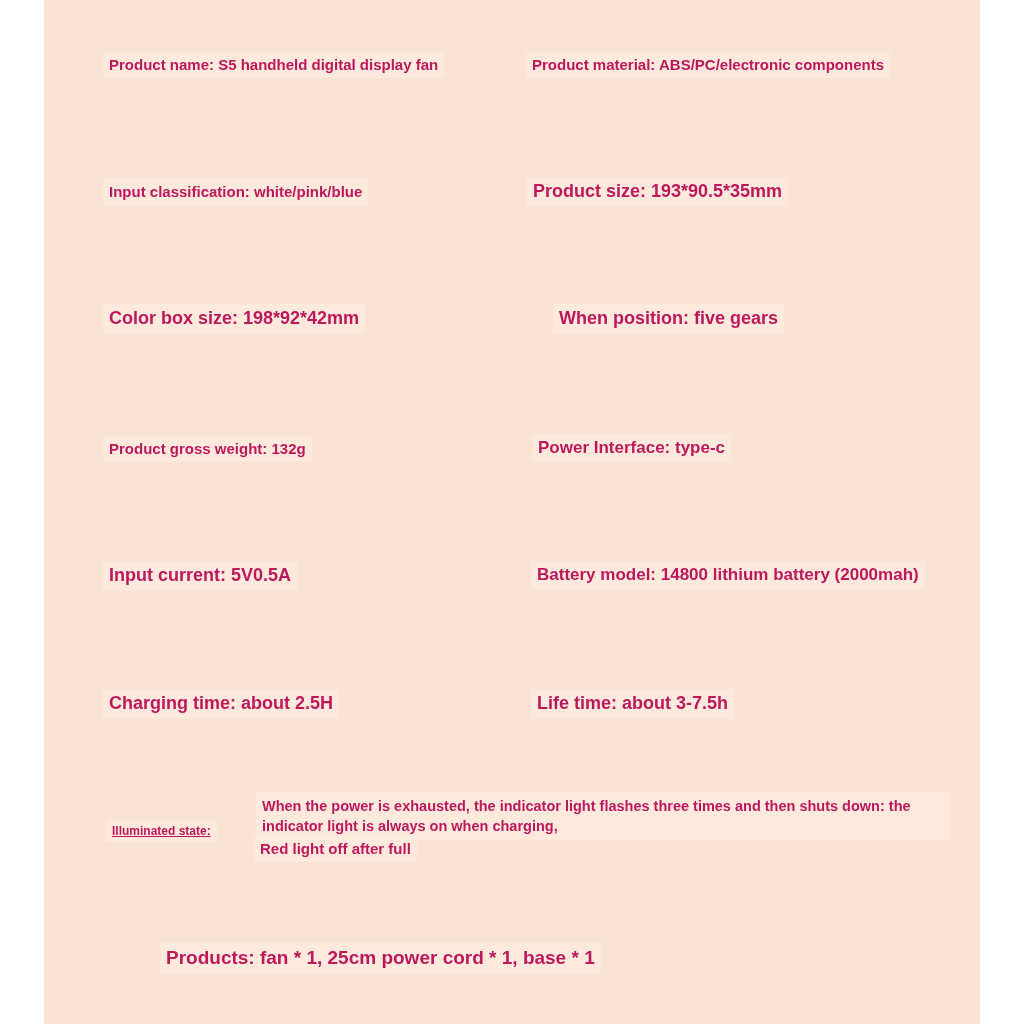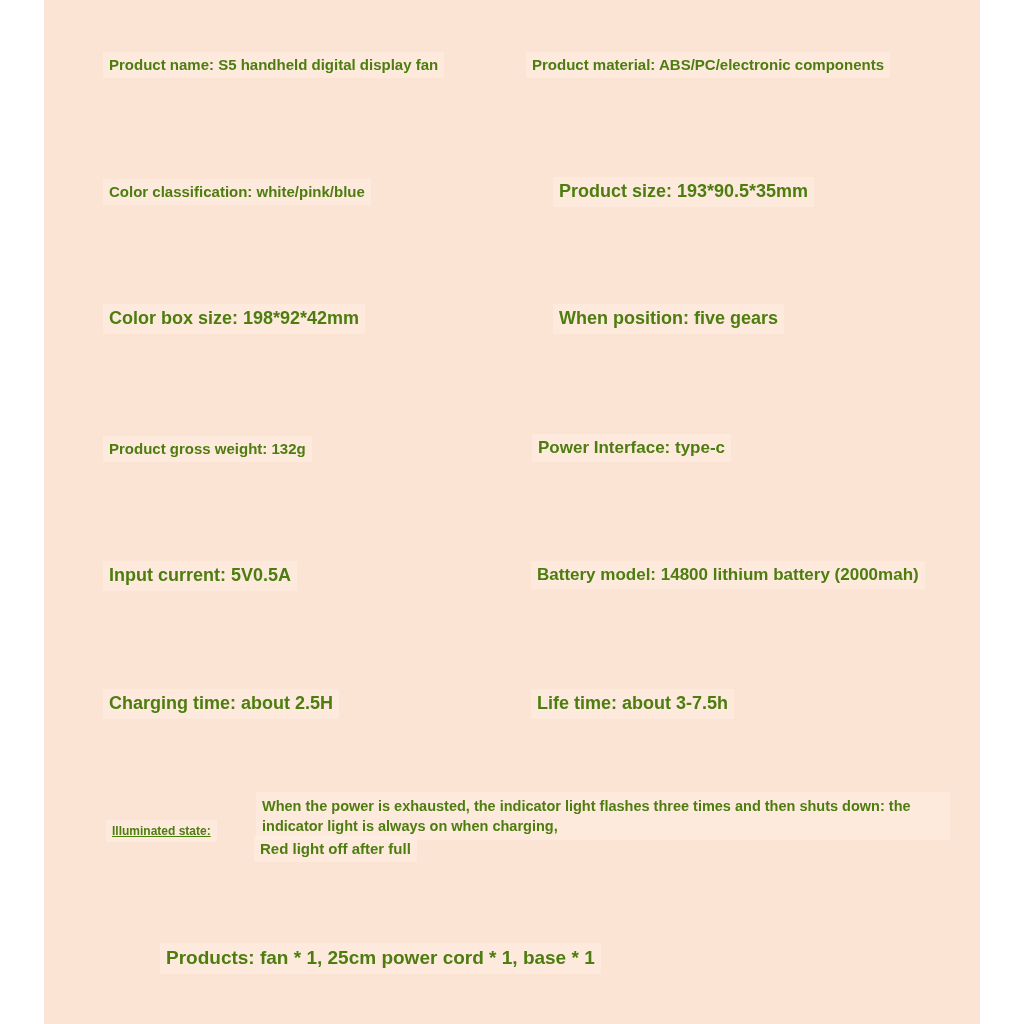--- a/index.html
+++ b/index.html
@@ -18,37 +18,37 @@
   .sheet {
     position: absolute;
     left: 44px;
     top: 0;
     width: 936px;
     height: 1024px;
     background: #fce4d5;
   }
   .cell {
     position: absolute;
-    color: #4d7c0f;
+    color: #be185d;
     font-weight: 700;
     white-space: nowrap;
     background: rgba(255, 245, 236, 0.35);
     padding: 4px 6px;
     line-height: 1.2;
   }
   .sz-s  { font-size: 15px; }
   .sz-m  { font-size: 17px; }
   .sz-l  { font-size: 18px; }
   .sz-xl { font-size: 19px; }
 
   
   .r1l { left: 59px;  top: 52px;  }
   .r1r { left: 482px; top: 52px;  }
   .r2l { left: 59px;  top: 179px; }
-  .r2r { left: 483px; top: 177px; margin-left: 26px; }
+  .r2r { left: 483px; top: 177px; }
   .r3l { left: 59px;  top: 304px; }
   .r3r { left: 509px; top: 304px; }
   .r4l { left: 59px;  top: 436px; }
   .r4r { left: 488px; top: 434px; text-align: right; }
   .r5l { left: 59px;  top: 561px; }
   .r5r { left: 487px; top: 561px; }
   .r6l { left: 59px;  top: 689px; }
   .r6r { left: 487px; top: 689px; }
 
   .illum-label {
@@ -77,21 +77,21 @@
 </style>
 </head>
 <body>
 
 <div class="page">
   <div class="sheet">
 
     <div class="cell sz-s r1l">Product name: S5 handheld digital display fan</div>
     <div class="cell sz-s r1r">Product material: ABS/PC/electronic components</div>
 
-    <div class="cell sz-s r2l">Color classification: white/pink/blue</div>
+    <div class="cell sz-s r2l">Input classification: white/pink/blue</div>
     <div class="cell sz-l r2r">Product size: 193*90.5*35mm</div>
 
     <div class="cell sz-l r3l">Color box size: 198*92*42mm</div>
     <div class="cell sz-l r3r">When position: five gears</div>
 
     <div class="cell sz-s r4l">Product gross weight: 132g</div>
     <div class="cell sz-m r4r">Power Interface: type-c</div>
 
     <div class="cell sz-l r5l">Input current: 5V0.5A</div>
     <div class="cell sz-m r5r">Battery model: 14800 lithium battery (2000mah)</div>

